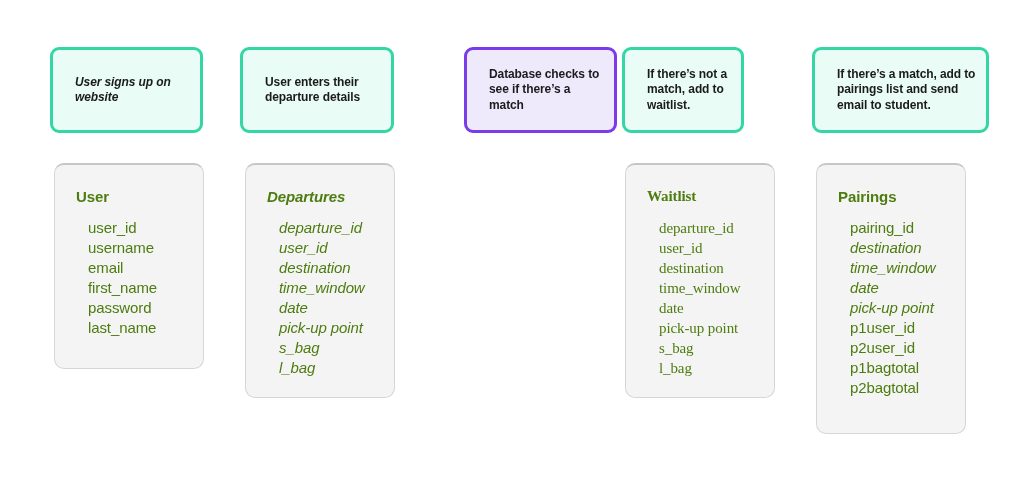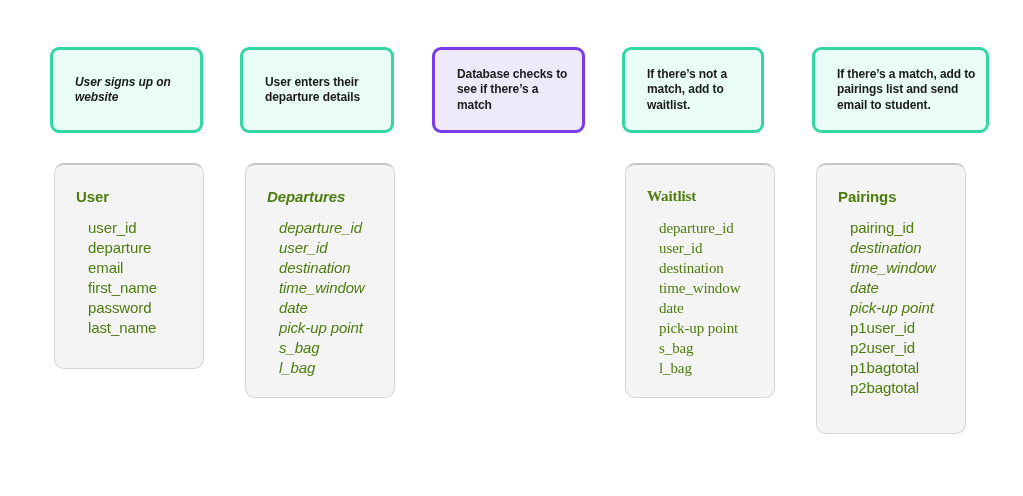--- a/index.html
+++ b/index.html
@@ -30,25 +30,26 @@
     padding: 0 14px 0 22px;
     color: #1b1b1b;
     font-size: 12px;
     line-height: 15.5px;
     font-weight: bold;
     letter-spacing: -0.1px;
   }
   .step.purple {
     border-color: #7a3ce8;
     background: #efe9fc;
+    margin-left: 32px;
   }
   .step-1 { left: 50px;  width: 153px; font-style: italic; }
   .step-2 { left: 240px; width: 154px; }
   .step-3 { left: 432px; width: 153px; }
-  .step-4 { left: 622px; width: 142px; }
+  .step-4 { left: 622px; width: 122px; }
   .step-5 { left: 812px; width: 177px; padding-right: 10px; }
 
   
   .etable {
     position: absolute;
     top: 163px;
     box-sizing: border-box;
     background: #f4f4f4;
     border: 1px solid #d6d6d6;
     border-top: 2px solid #c6c6c6;
@@ -98,21 +99,21 @@
     <span>If there’s not a match, add to waitlist.</span>
   </div>
   <div class="step step-5">
     <span>If there’s a match, add to pairings list and send email to student.</span>
   </div>
 
   <div class="etable etable-1">
     <h3>User</h3>
     <ul>
       <li>user_id</li>
-      <li>departure</li>
+      <li>username</li>
       <li>email</li>
       <li>first_name</li>
       <li>password</li>
       <li>last_name</li>
     </ul>
   </div>
 
   <div class="etable etable-2">
     <h3>Departures</h3>
     <ul>

